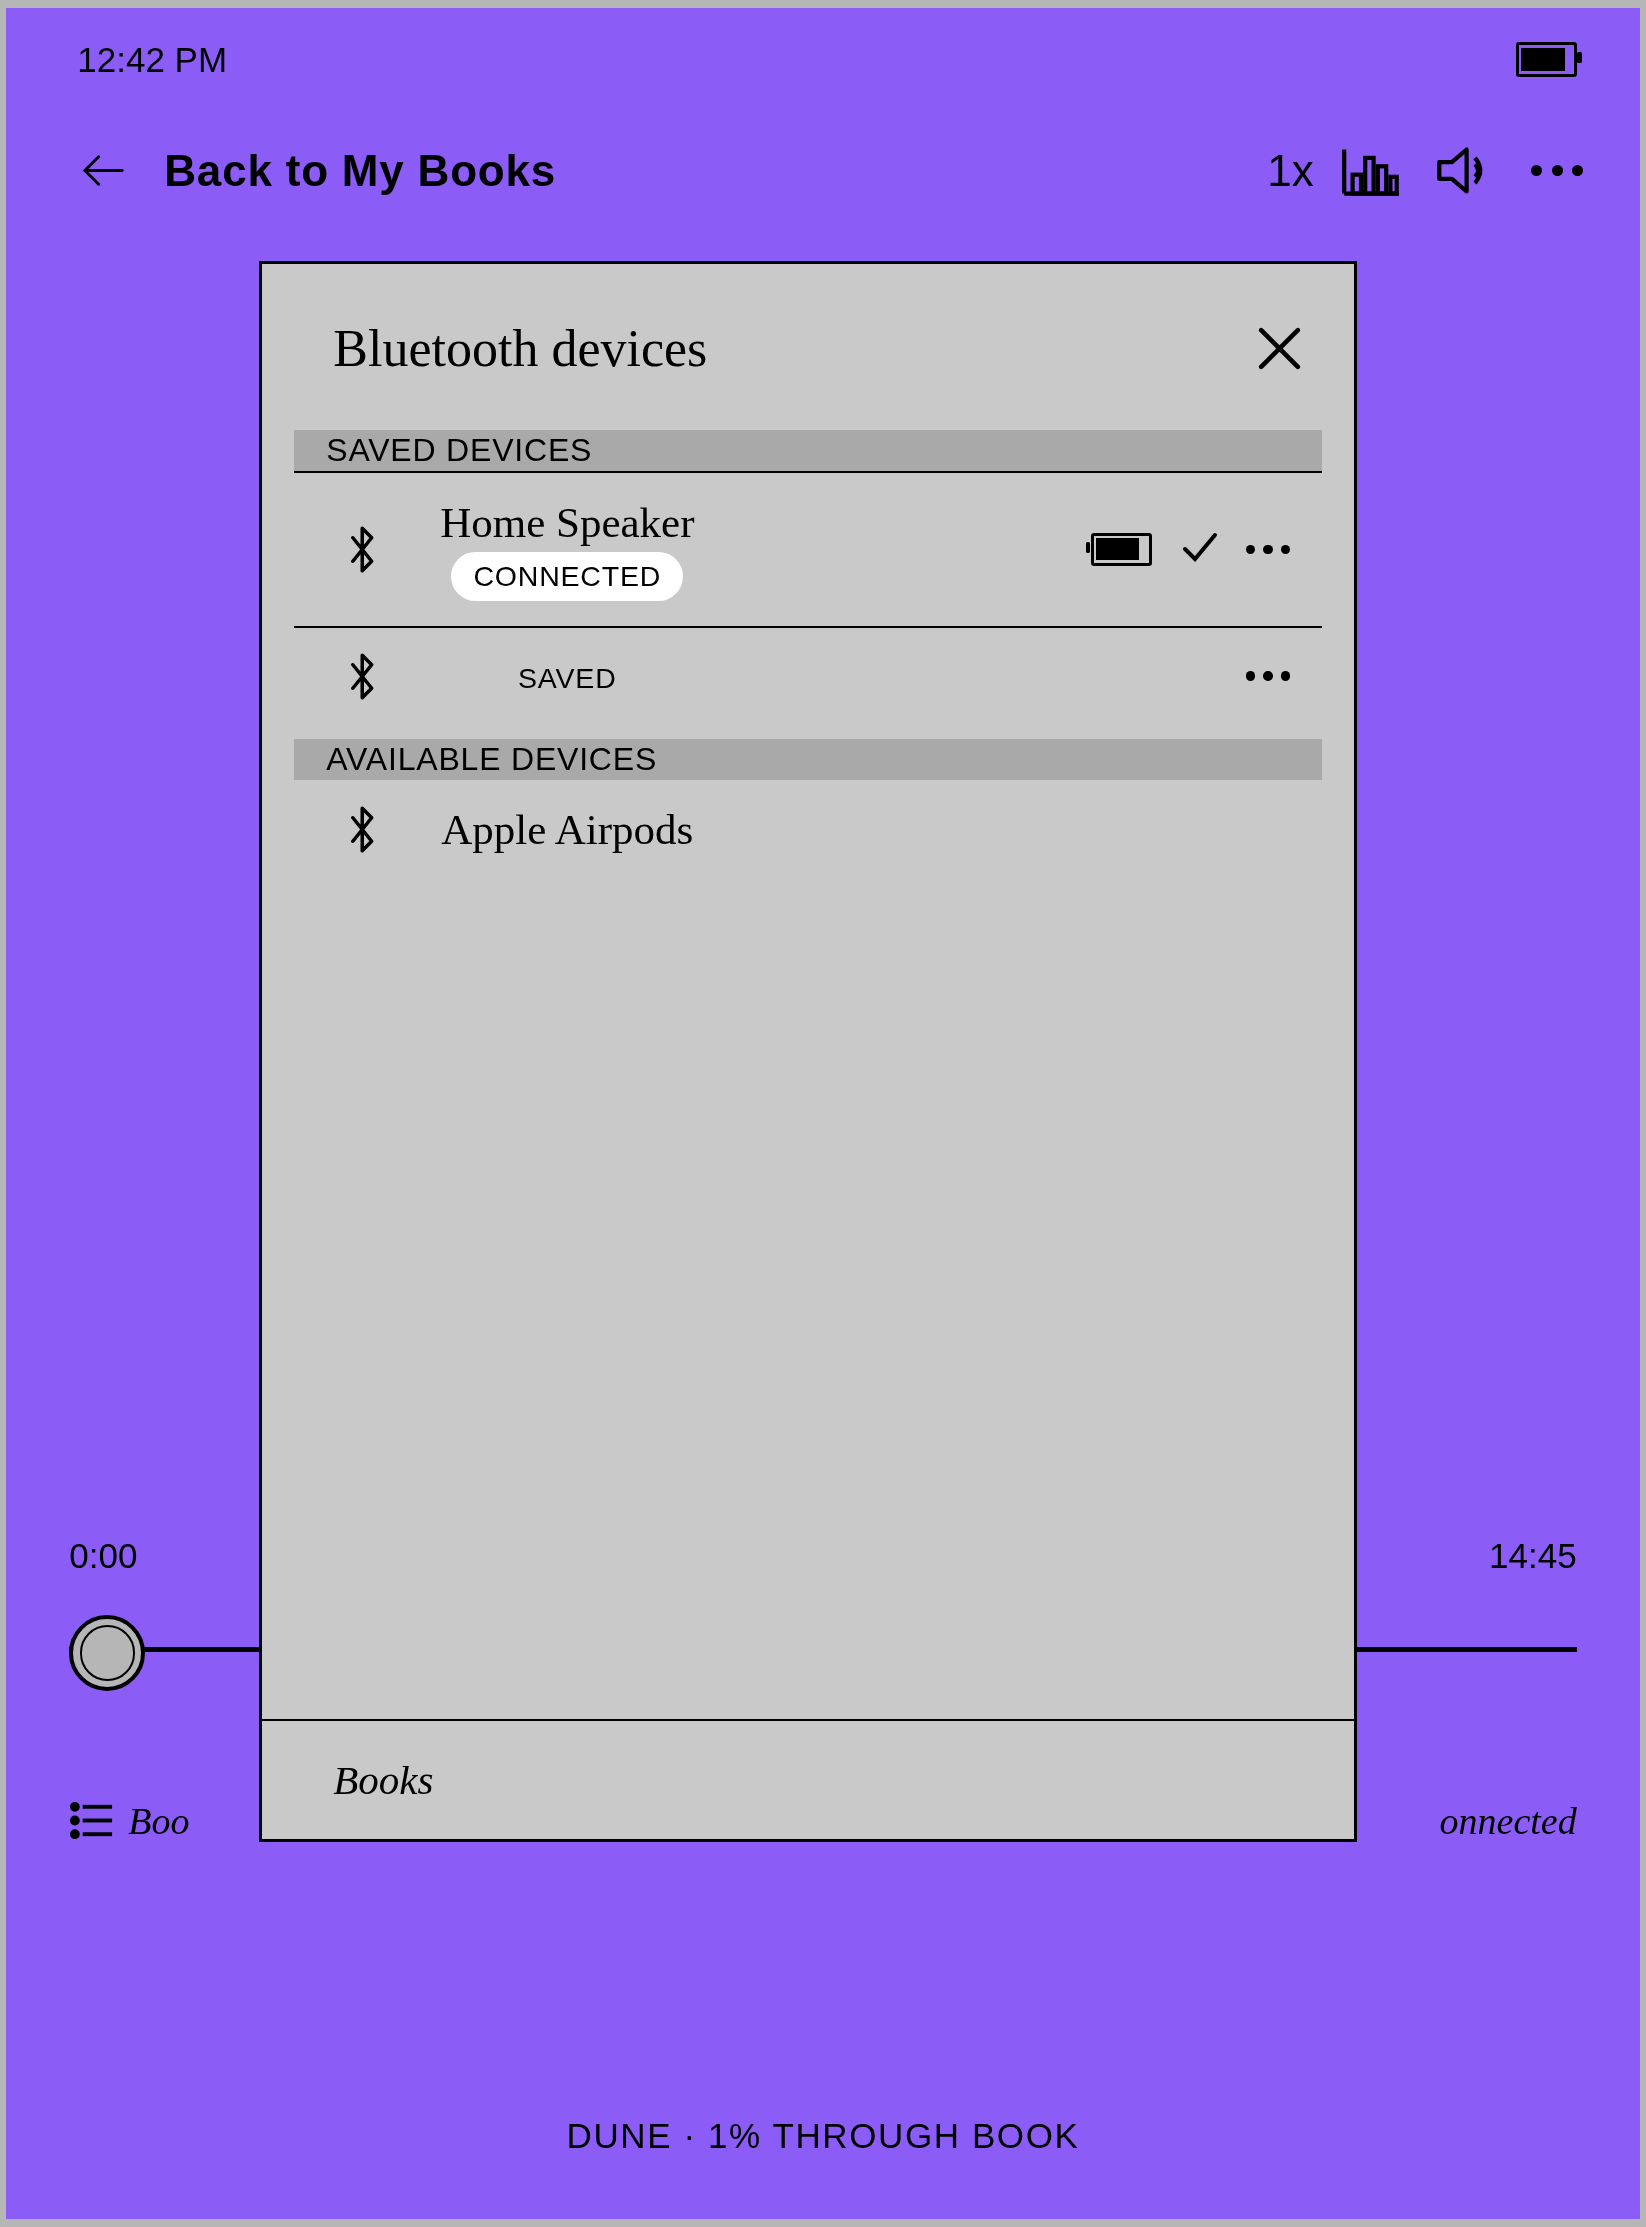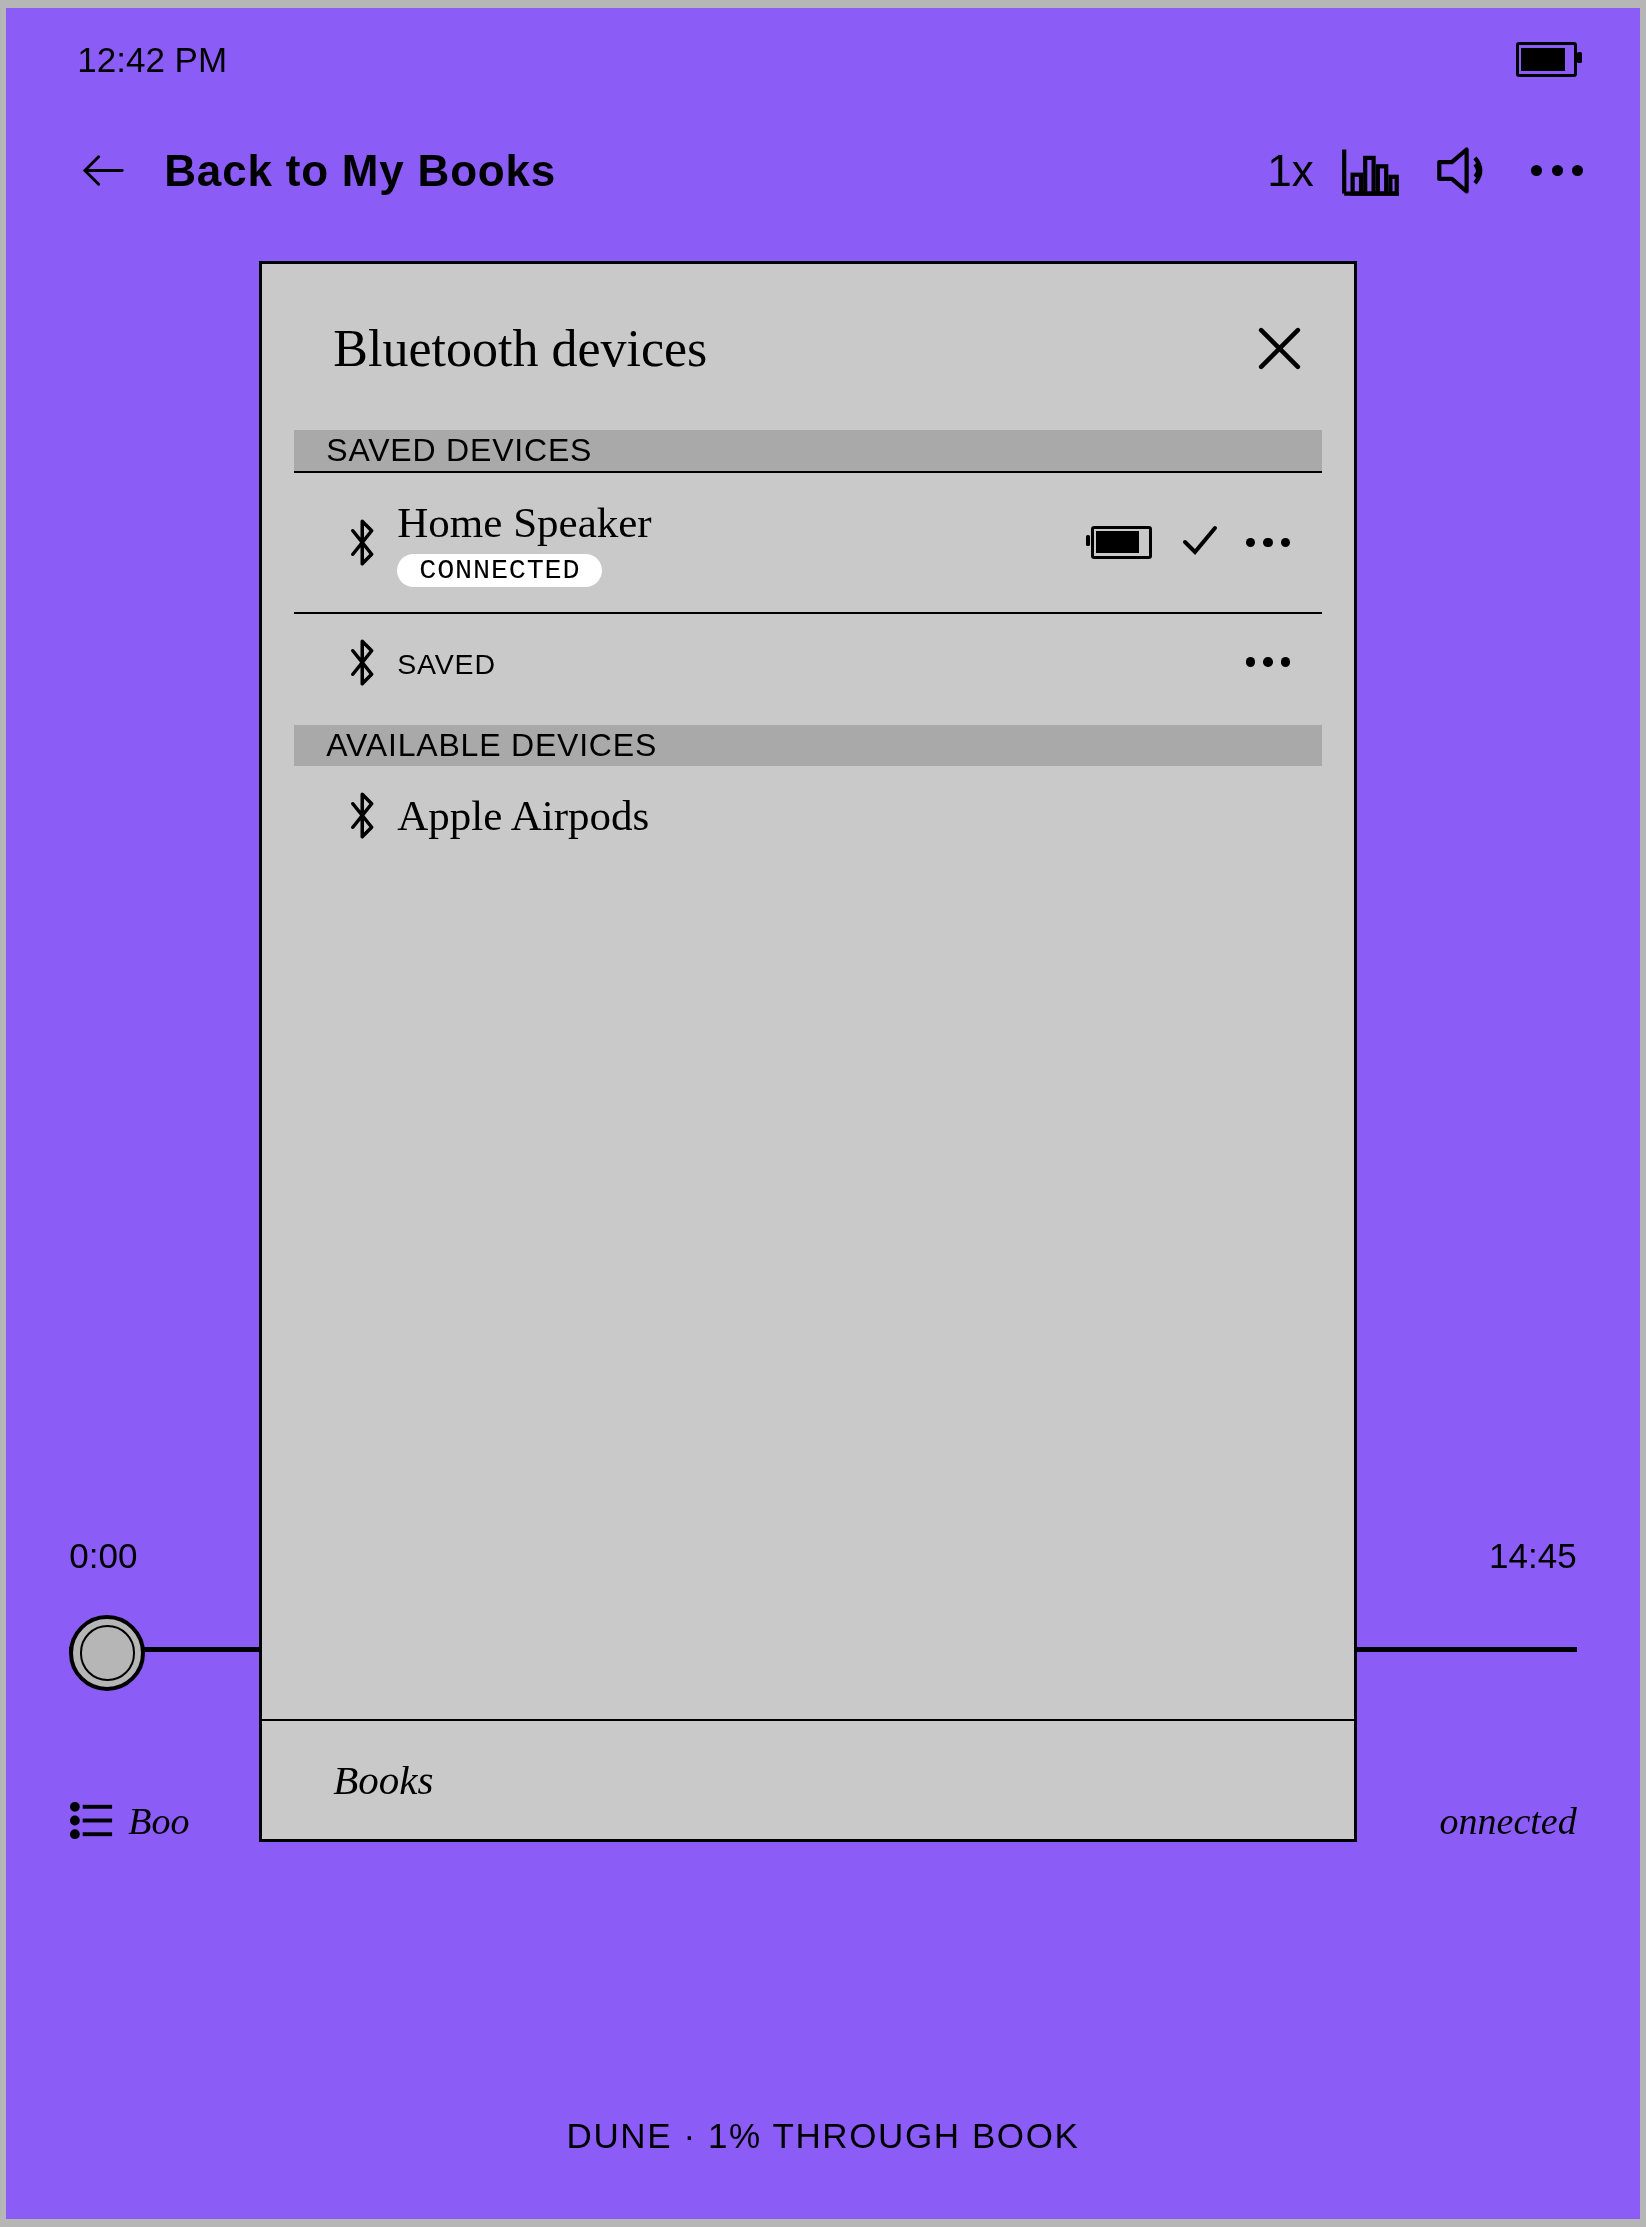--- a/index.html
+++ b/index.html
@@ -111,30 +111,31 @@
     font-size:32px;letter-spacing:0.8px;
     border-bottom:2.4px solid #000;
     margin:0 32px;
   }
   .section-head.avail{border-bottom:none;margin-top:14.2px;}
   .device{
     display:flex;align-items:center;
     padding:25px 32px;
     margin:0 32px;
     border-bottom:2.4px solid #000;
+    text-align:center;
   }
   .device.noborder{border-bottom:none;}
   .bt-col{width:71px;display:flex;justify-content:center;}
   .dev-main{flex:0 0 auto;min-width:340px;}
   .dev-name{font-size:43px;font-family:Georgia,serif;}
   .dev-status{
     font-family:Arial,Helvetica,sans-serif;font-size:28.5px;letter-spacing:0.8px;margin-top:4.7px;
   }
   .pill{
-    display:inline-block;background:#fff;border-radius:32px;padding:0 22px;font-family:Liberation Mono, monospace;
+    display:inline-block;background:#fff;border-radius:32px;padding:8px 22px;
   }
   .dev-right{margin-left:auto;display:flex;align-items:center;gap:27px;}
   .mini-battery{
     width:55px;height:27px;border:3.2px solid #000;border-radius:3.2px;position:relative;
   }
   .mini-battery::before{content:"";position:absolute;left:-8px;top:6.3px;width:4.7px;height:11px;background:#000;border-radius:1.6px;}
   .mini-battery .fill{position:absolute;left:2.4px;top:2.4px;bottom:2.4px;width:43px;background:#000;}
   .dots3s{display:flex;gap:8px;}
   .dots3s span{width:9.5px;height:9.5px;border-radius:50%;background:#000;}
   .modal-footer{

